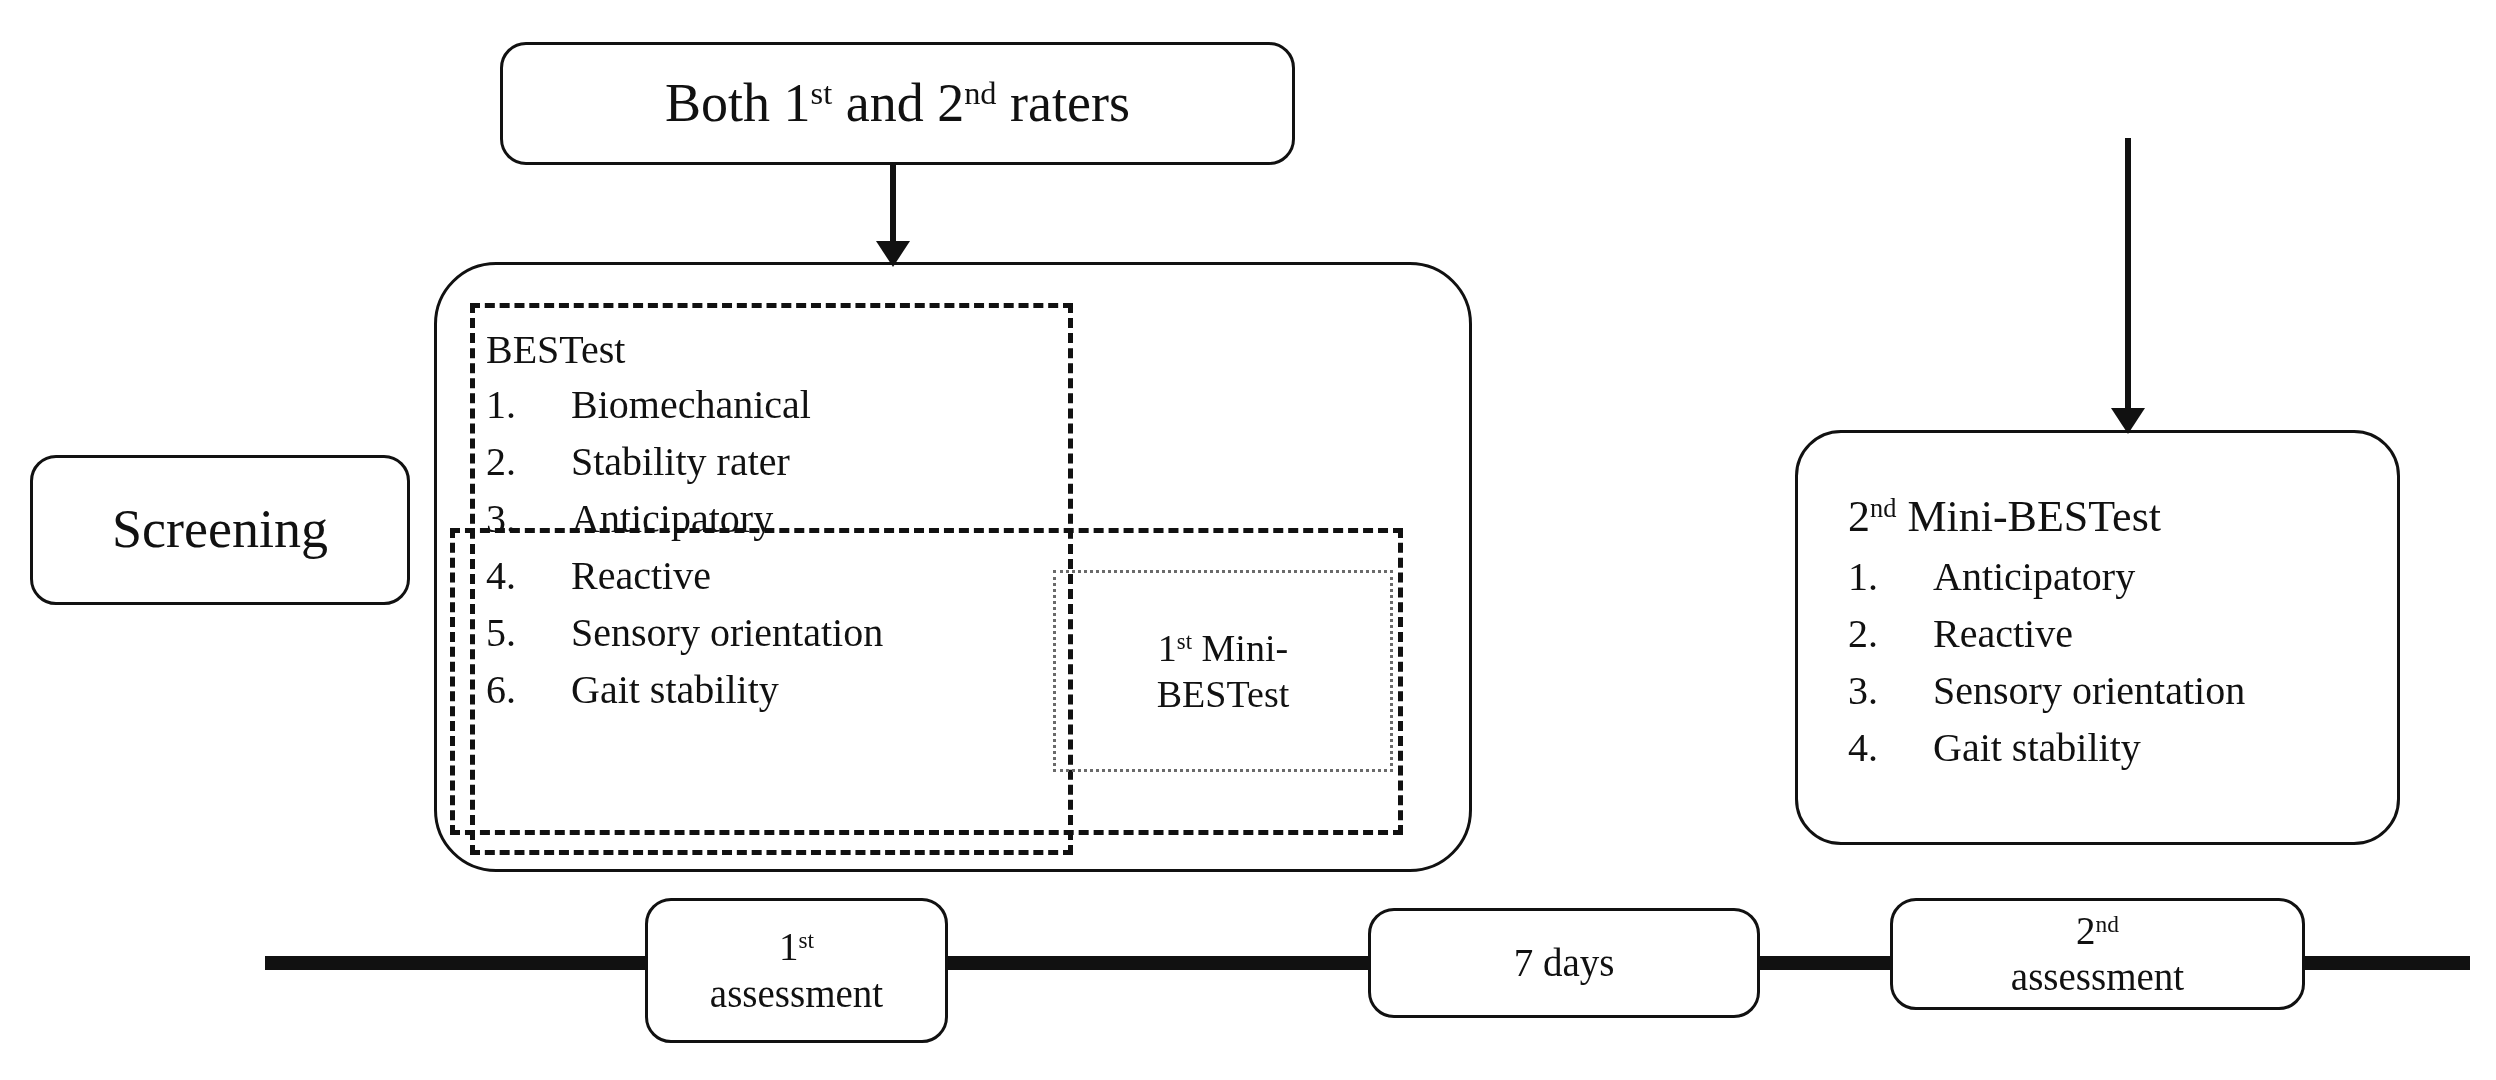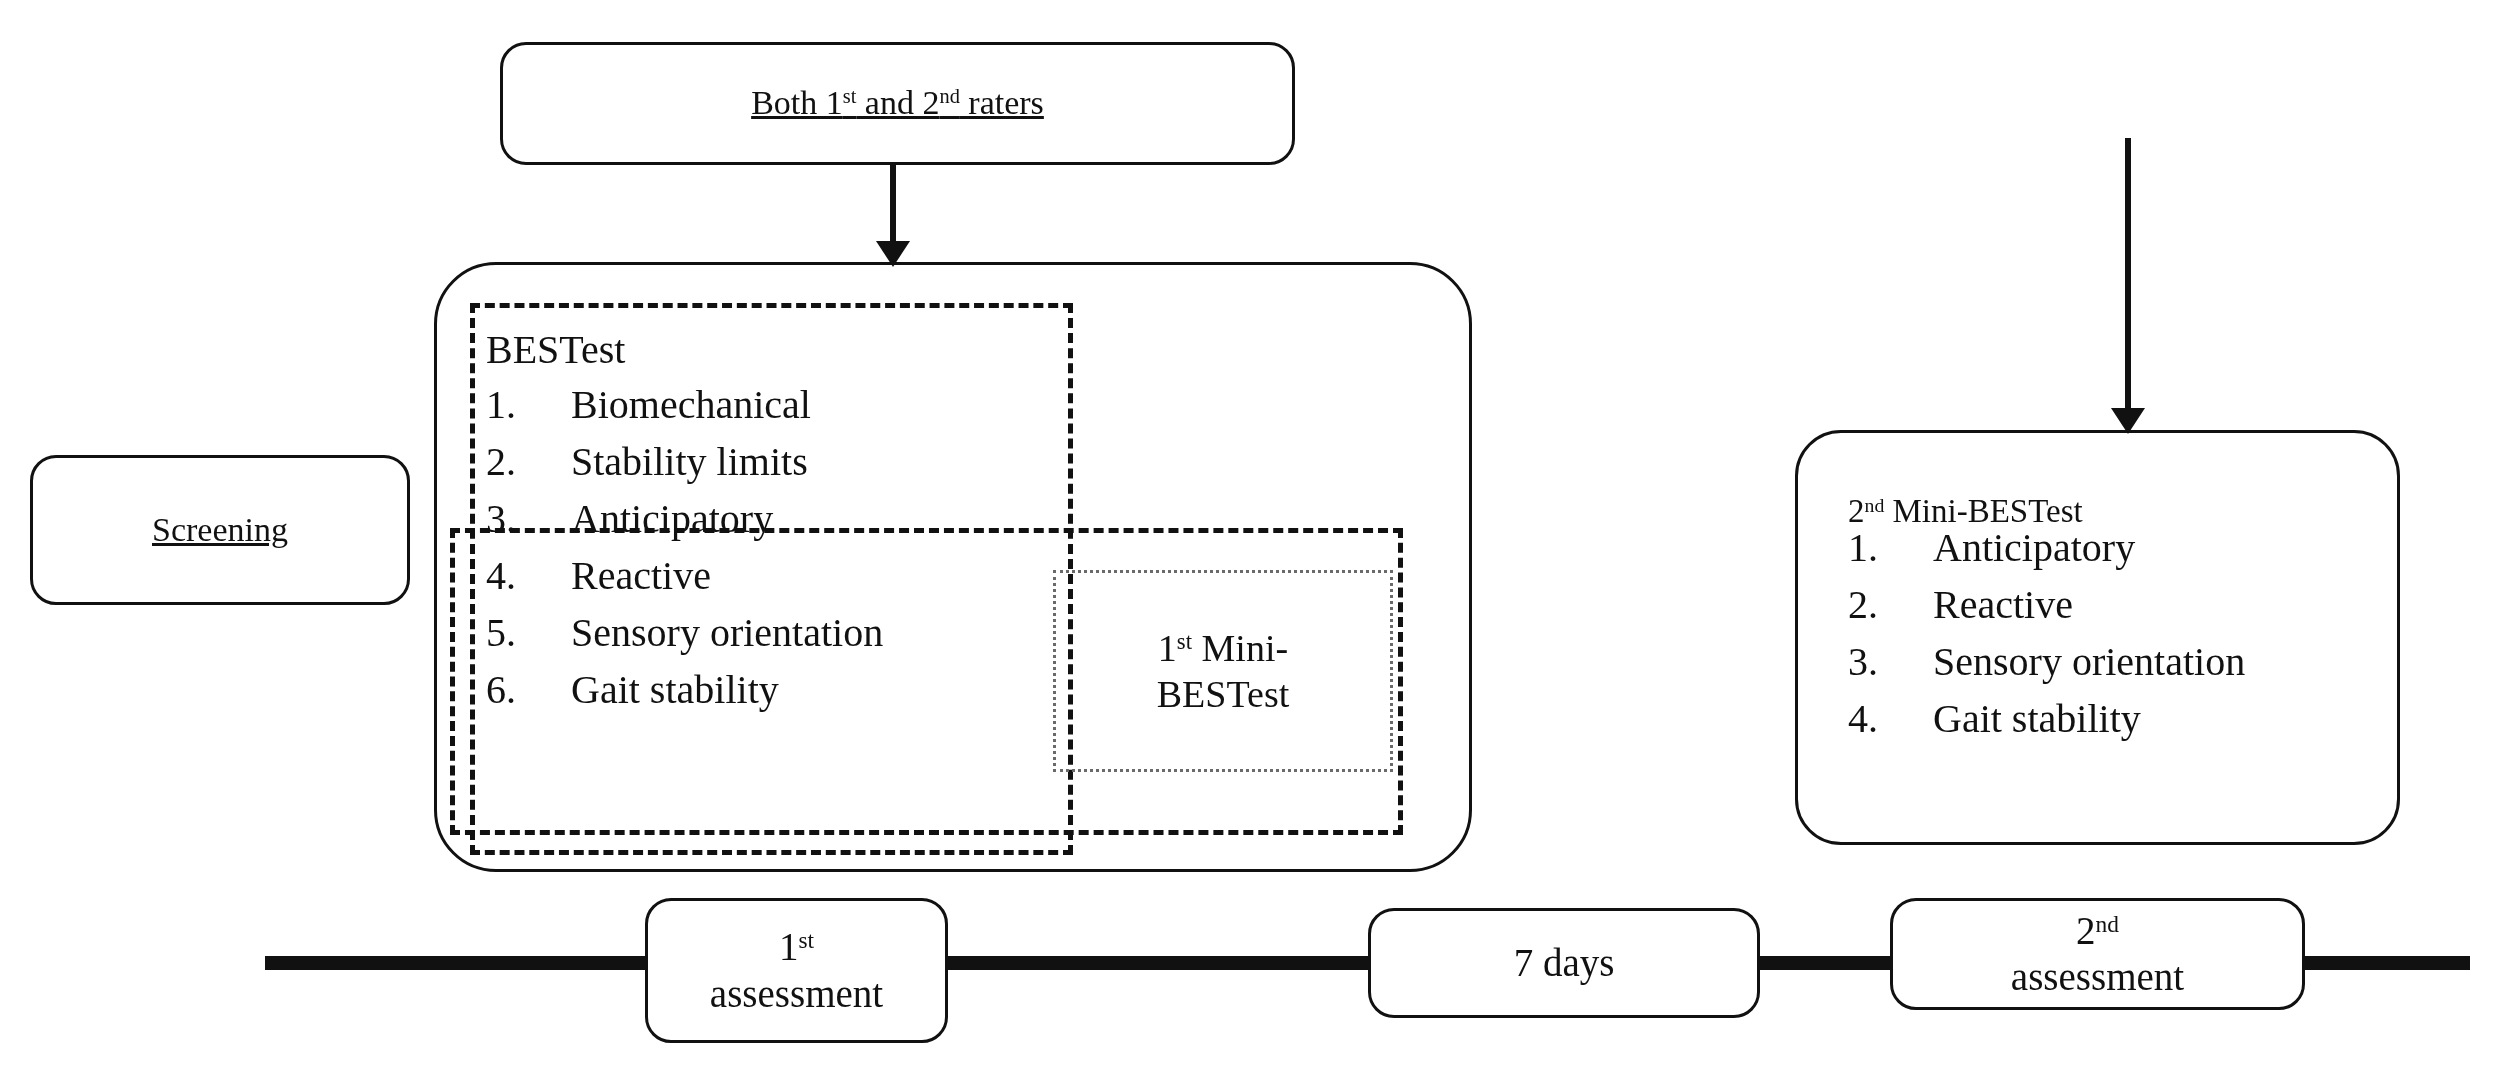--- a/index.html
+++ b/index.html
@@ -26,21 +26,21 @@
     border-radius: 26px;
     display: flex;
     align-items: center;
     justify-content: center;
     text-align: center;
     line-height: 1.18;
     z-index: 5;
   }
 
   
-  .t-head   { font-size: 34px; text-decoration: underline; }
+  .t-head   { font-size: 54px; }
   .t-mini   { font-size: 38px; }
   .t-time   { font-size: 39px; }
 
   sup {
     font-size: 0.60em;
     vertical-align: 0.52em;
     line-height: 0;
   }
   #bestest-container-shape {
     position: absolute;
@@ -124,21 +124,22 @@
   }
   #mini2-list {
     position: absolute;
     left: 1848px;
     top: 495px;
     width: 540px;
     z-index: 6;
     line-height: 1.0;
   }
   #mini2-list .ltitle {
-    font-size: 33px;
+    font-size: 44px;
+    margin-bottom: 18px;
     white-space: nowrap;
   }
   #mini2-list .lrow {
     display: flex;
     align-items: baseline;
     font-size: 40px;
     height: 57px;
     white-space: nowrap;
   }
   #mini2-list .lnum { width: 85px; flex: 0 0 85px; }
@@ -218,21 +219,21 @@
 
   <div id="bestest-list" class="nosel">
     <div class="ltitle">BESTest</div>
 
     <div class="lrow">
       <span class="lnum">1.</span>
       <span class="ltxt">Biomechanical</span>
     </div>
     <div class="lrow">
       <span class="lnum">2.</span>
-      <span class="ltxt">Stability limits</span>
+      <span class="ltxt">Stability rater</span>
     </div>
     <div class="lrow">
       <span class="lnum">3.</span>
       <span class="ltxt">Anticipatory</span>
     </div>
     <div class="lrow">
       <span class="lnum">4.</span>
       <span class="ltxt">Reactive</span>
     </div>
     <div class="lrow">

